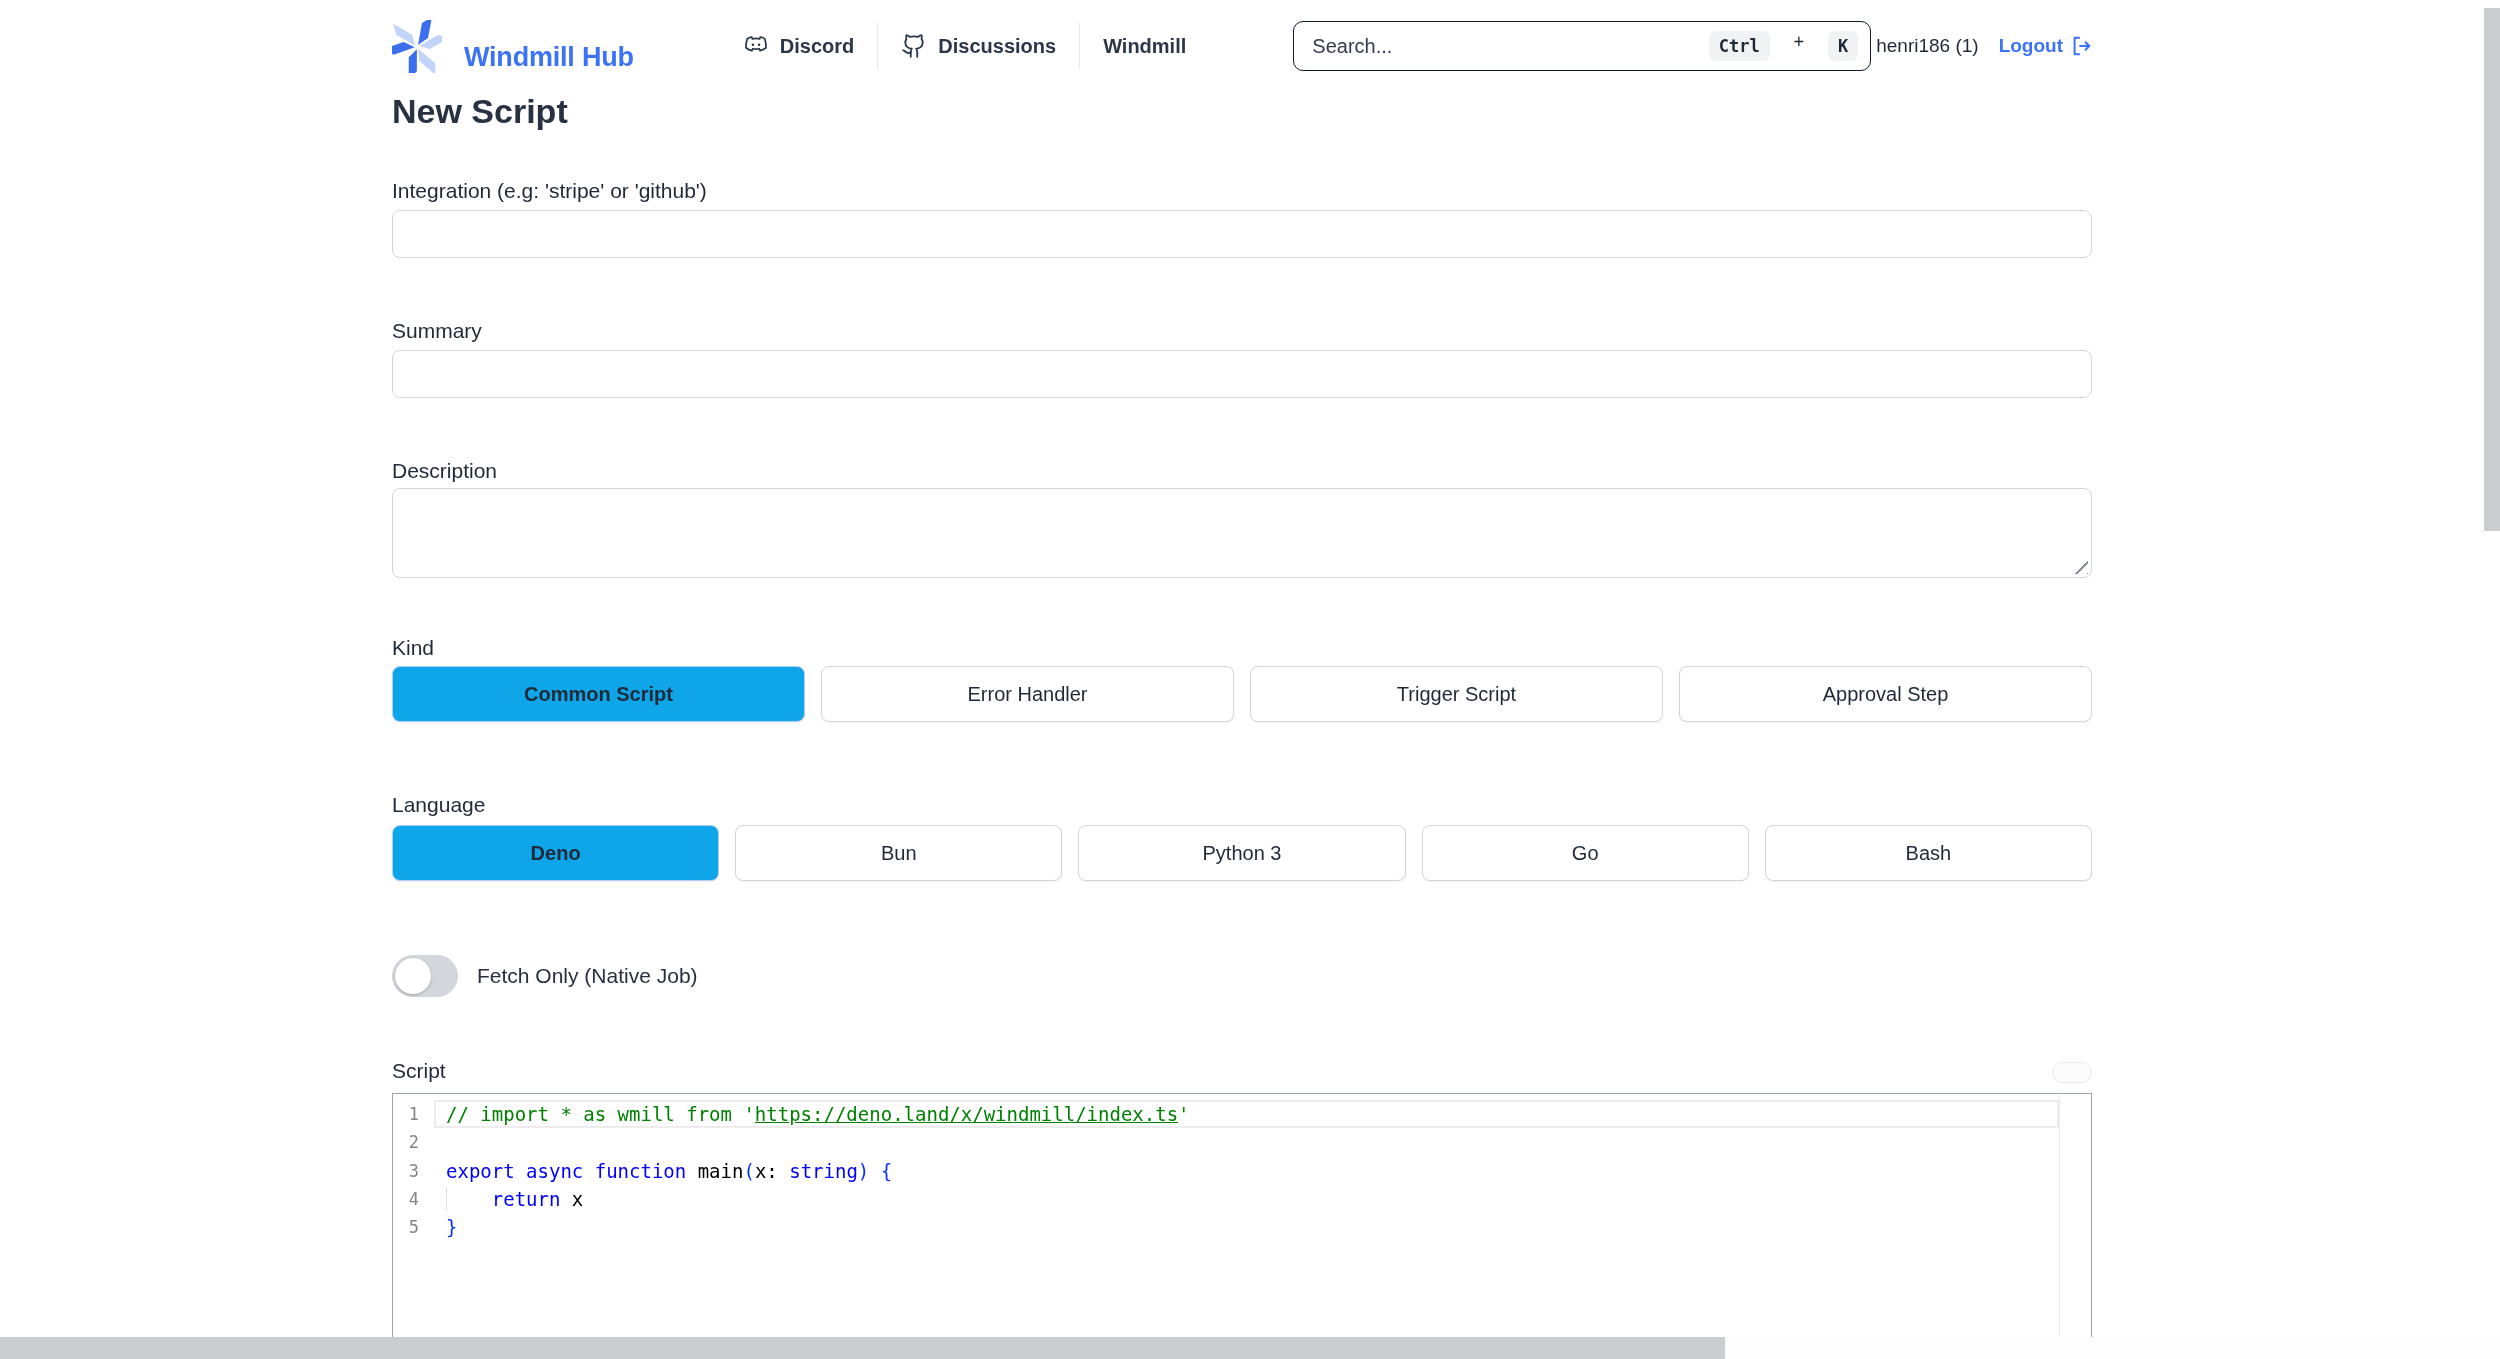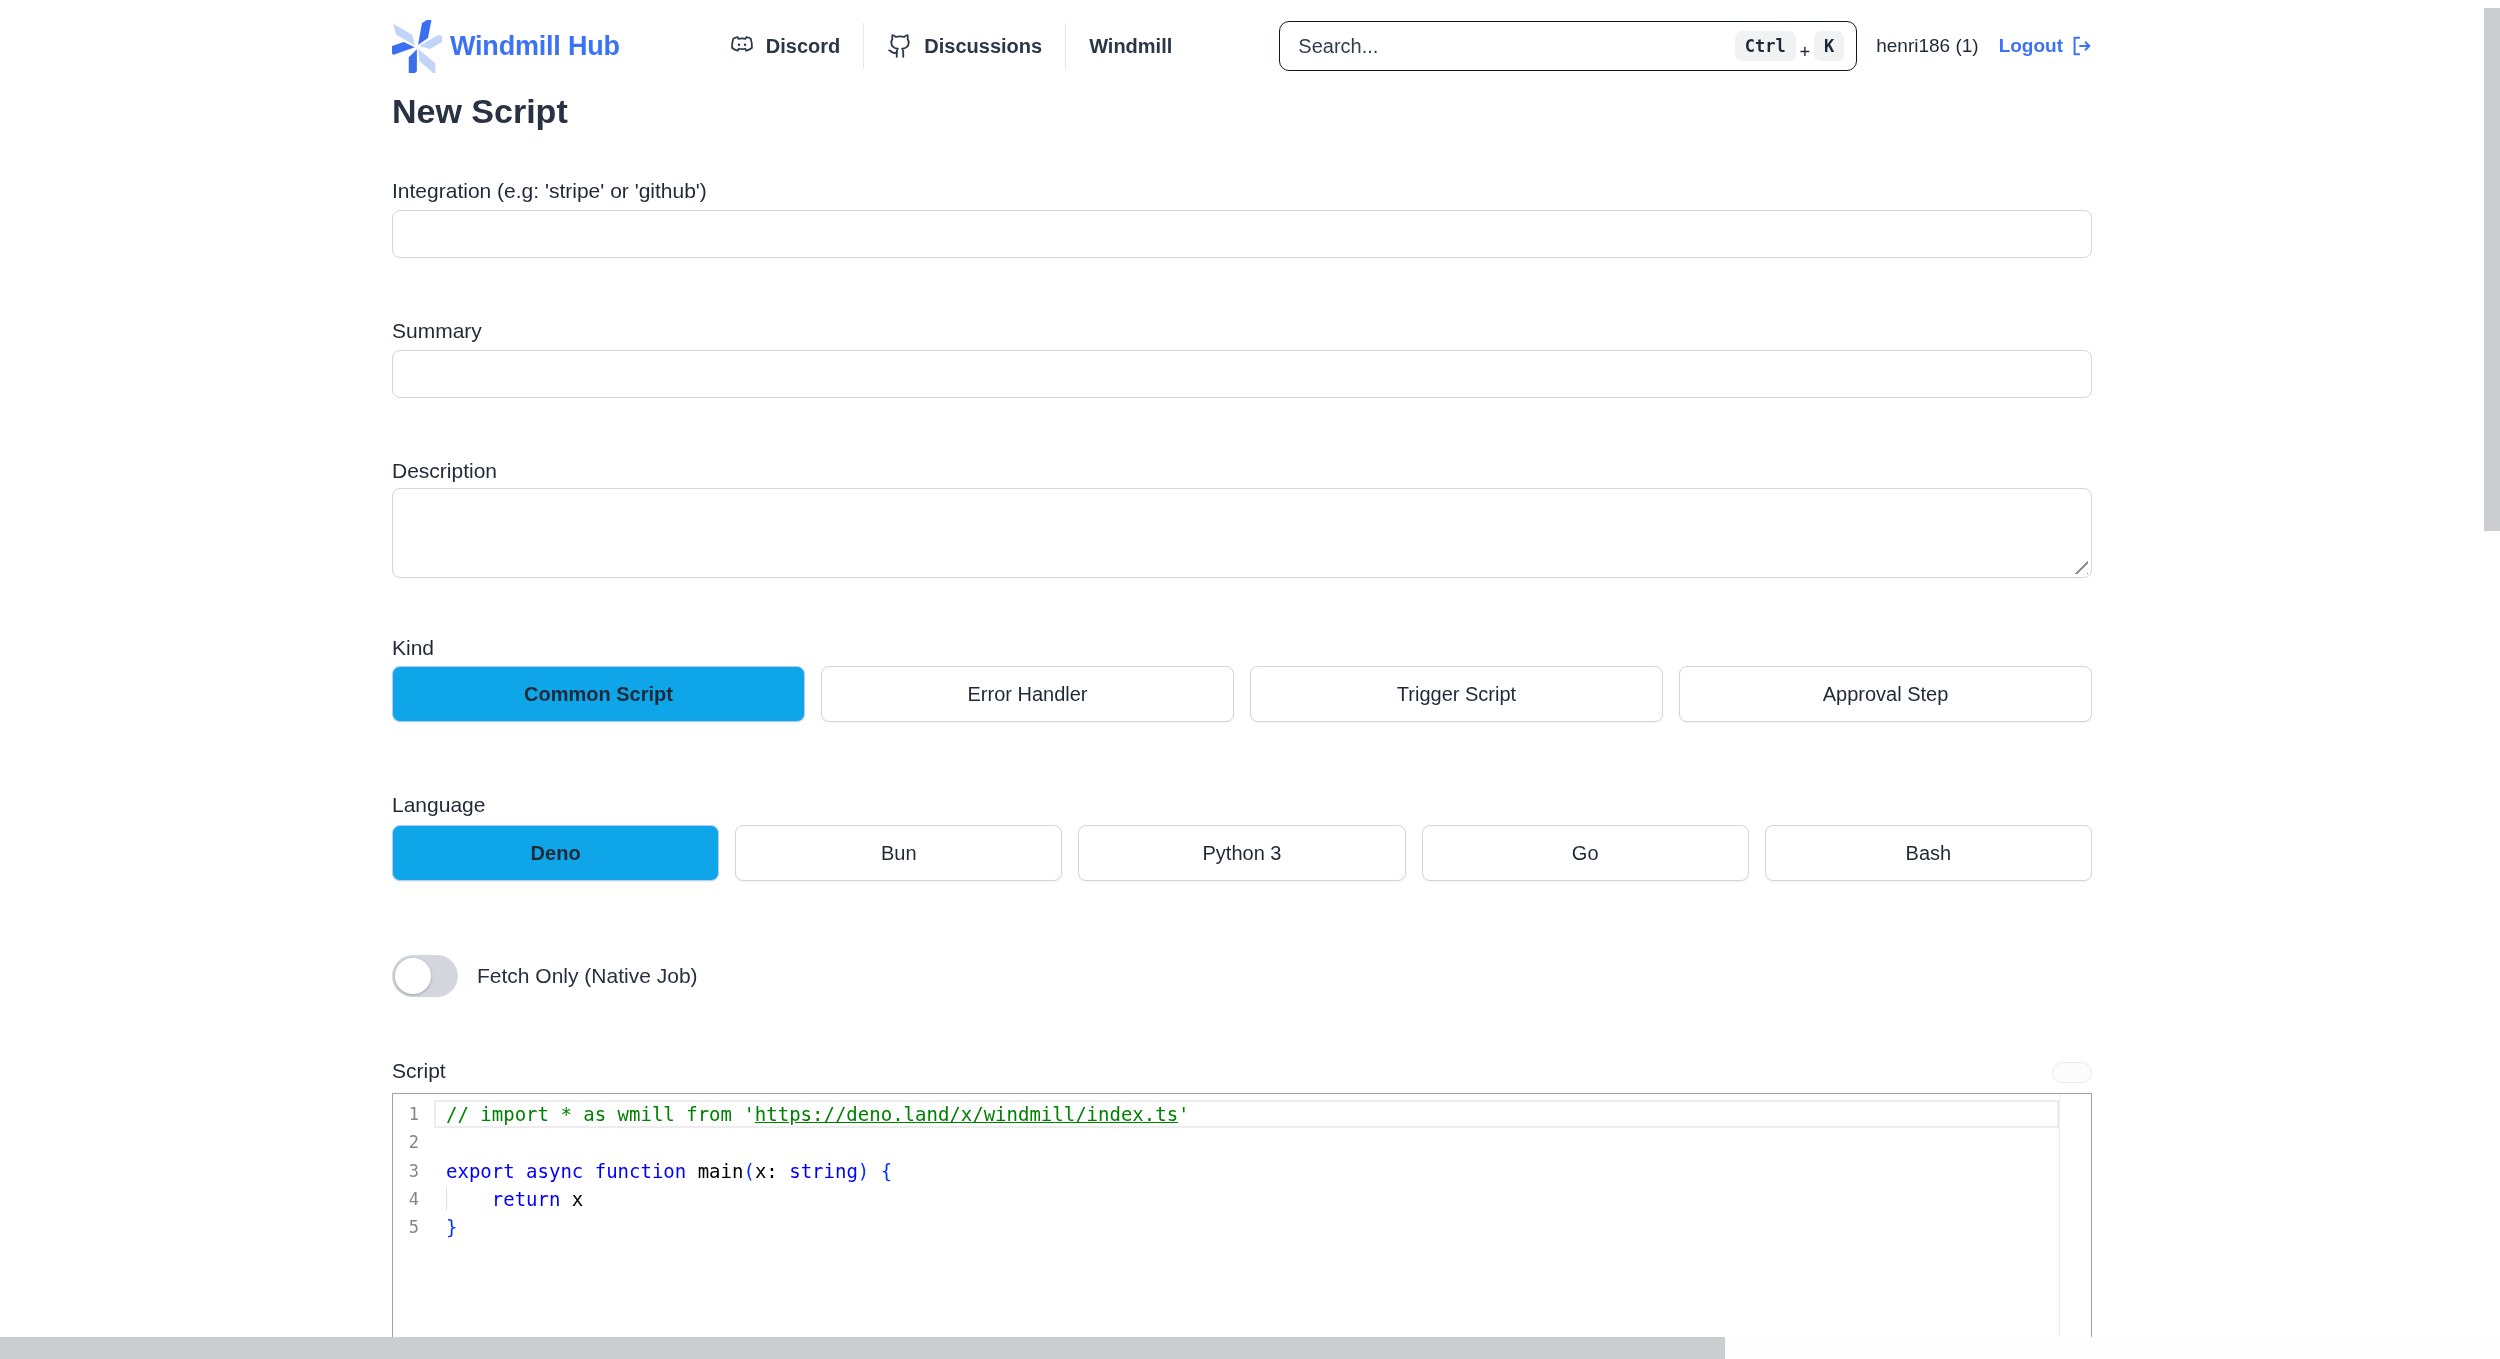--- a/index.html
+++ b/index.html
@@ -3,33 +3,33 @@
 <meta charset="utf-8">
 <style>
   * { box-sizing: border-box; margin: 0; padding: 0; }
   html, body { width: 2500px; height: 1359px; overflow: hidden; background: #ffffff;
     font-family: "Liberation Sans", sans-serif; color: #1f2937; }
   .page { position: relative; width: 2500px; height: 1359px; }
   .container { width: 1700px; margin-left: 392px; }
 
   
   .header { height: 88px; display: flex; align-items: center; padding-top: 4px; }
-  .brand { display: flex; align-items: center; gap: 8px; cursor: pointer; }
+  .brand { display: flex; align-items: flex-end; gap: 22px; cursor: pointer; }
   .brand-name { font-size: 27px; font-weight: bold; color: #3b72f6; letter-spacing: -0.2px; }
   .nav { display: flex; align-items: center; margin-left: 86px; height: 50px; }
   .nav-item { display: flex; align-items: center; gap: 11px; padding: 0 23px; font-size: 20px;
     font-weight: 600; color: #2b3648; cursor: pointer; }
   .nav-divider { width: 1px; height: 46px; background: #e5e7eb; }
   .search-box { margin-left: 84px; width: 578px; height: 50px; border: 1px solid #0f172a;
     border-radius: 10px; display: flex; align-items: center; padding: 0 12px 0 18px;
     background: #fff; }
   .search-box input { border: none; outline: none; flex: 1; font-size: 20px;
     font-family: "Liberation Sans", sans-serif; color: #1f2937; background: transparent; }
   .search-box input::placeholder { color: #313c4e; opacity: 1; }
-  .kbd-group { display: flex; align-items: flex-end; gap: 4px; }
+  .kbd-group { display: flex; align-items: flex-start; gap: 24px; }
   .kbd { background: #f1f2f4; border-radius: 7px; padding: 5px 10px; font-family: "DejaVu Sans Mono", monospace;
     font-size: 17px; font-weight: bold; color: #1f2937; }
   .kbd-plus { font-size: 17px; color: #1f2937; font-family: "DejaVu Sans Mono", monospace; }
   .header-right { margin-left: auto; display: flex; align-items: center; gap: 20px; }
   .user-name { font-size: 19px; color: #1f2937; }
   .logout { display: flex; align-items: center; gap: 7px; color: #3b72f6; font-size: 19px;
     font-weight: bold; cursor: pointer; }
 
   
   .page-title { font-size: 34px; line-height: 46px; font-weight: 800; color: #283243; }

